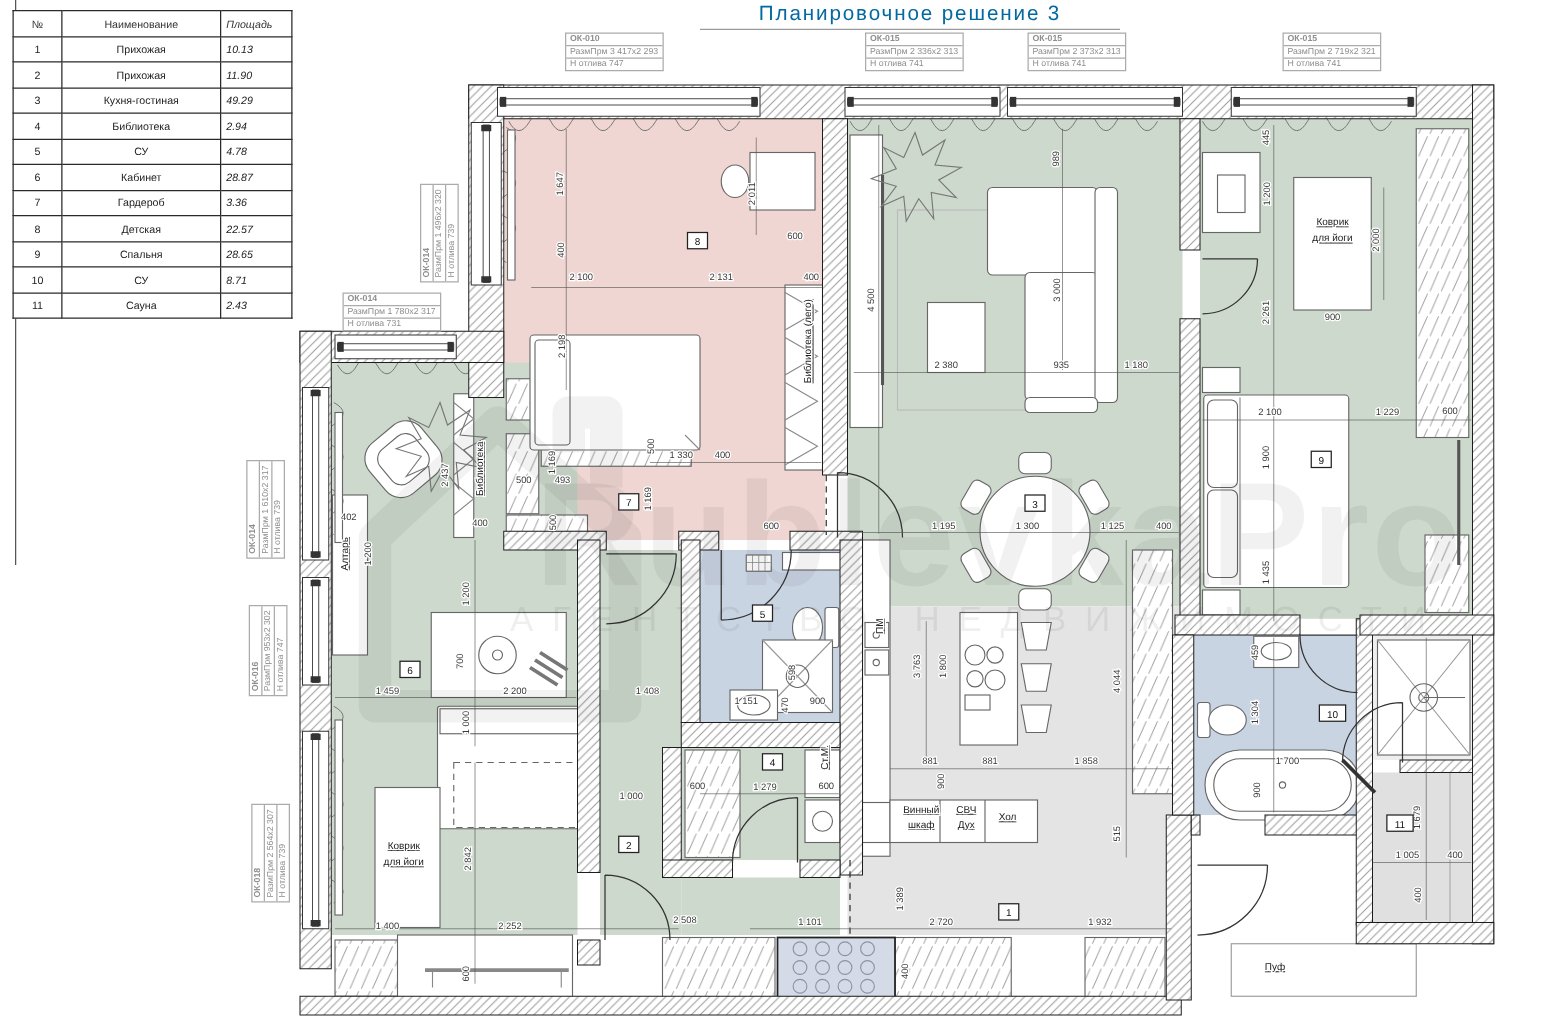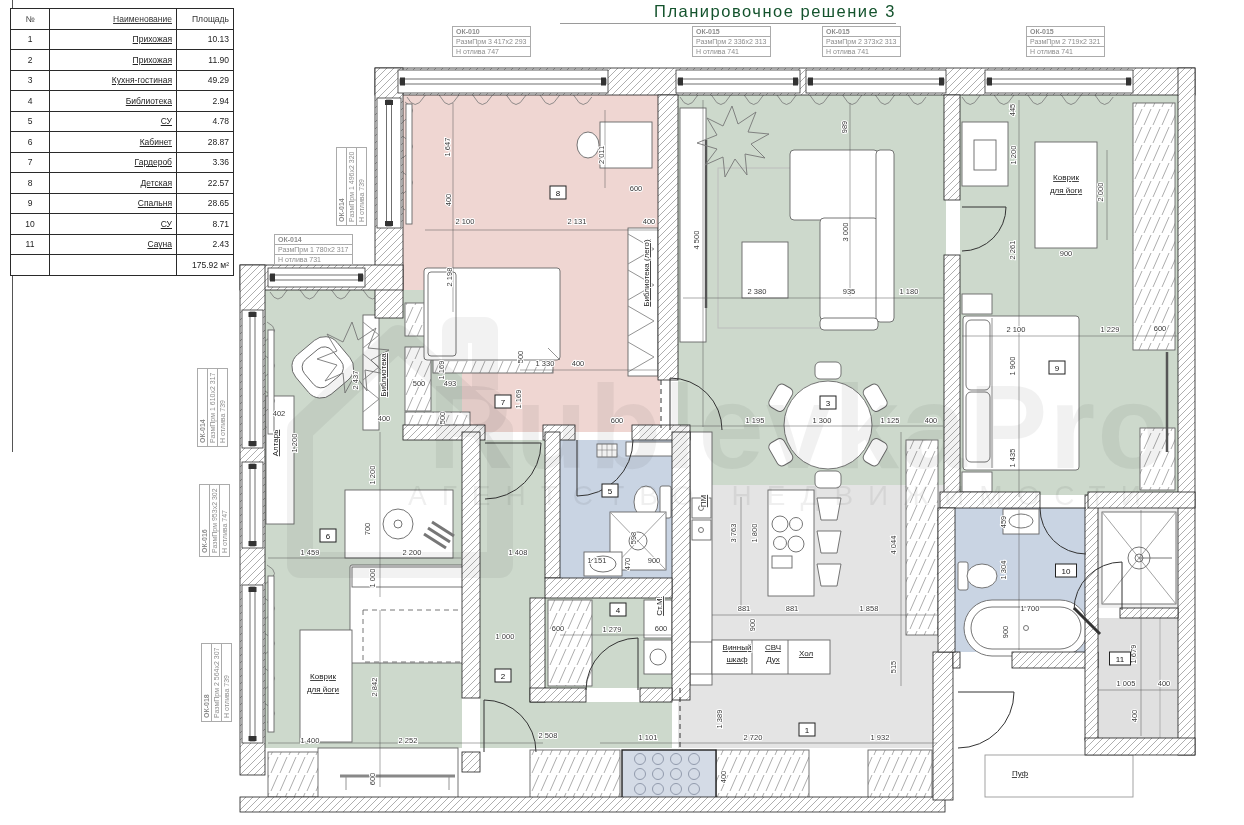--- a/index.html
+++ b/index.html
@@ -1,28 +1,28 @@
 <!DOCTYPE html>
 <html><head>
 <meta charset="utf-8">
 <style>
   html,body{margin:0;padding:0;}
   body{width:1244px;height:825px;position:relative;background:#fff;
        font-family:"Liberation Sans",sans-serif;overflow:hidden;}
   .sheet-line{position:absolute;left:12px;top:0;width:1px;height:452px;background:#555;}
-  .title{position:absolute;left:560px;top:2px;width:336px;text-align:right;
-         font-size:16.5px;color:#14532d;letter-spacing:1.5px;border-bottom:1.2px solid #9a9a9a;
+  .title{position:absolute;left:560px;top:2px;width:336px;text-align:center;
+         font-size:16.5px;color:#0369a1;letter-spacing:1.5px;border-bottom:1.2px solid #9a9a9a;
          padding-bottom:2px;}
   table.rooms{position:absolute;left:10px;top:8px;border-collapse:collapse;font-size:8.5px;
          color:#222;background:#fff;}
   table.rooms th,table.rooms td{border:1px solid #2a2a2a;padding:0 4px;height:19.5px;font-weight:normal;}
   table.rooms th{color:#333;}
   .c-num{width:30px;text-align:center;}
-  .c-name{width:118px;text-align:right;text-decoration:underline;}
-  .c-area{width:48px;text-align:right;}
+  .c-name{width:118px;text-align:center;}
+  .c-area{width:48px;text-align:left;font-style:italic;}
   #plan{position:absolute;left:0;top:0;}
   .callout{position:absolute;font-size:7px;color:#8e8e8e;border:1px solid #ababab;
            background:rgba(255,255,255,.92);line-height:1.3;width:max-content;z-index:5;}
   .callout.vert{transform:rotate(-90deg);transform-origin:0 0;}
   .co-id{font-weight:bold;border-bottom:1px solid #ababab;padding:0 3px;}
   .co-row{border-bottom:1px solid #ababab;padding:0 3px;white-space:nowrap;}
   .co-row:last-child{border-bottom:none;}
 </style>
 </head>
 <body>
@@ -86,25 +86,20 @@
       </tr>
       <tr>
         <td class="c-num">10</td>
         <td class="c-name">СУ</td>
         <td class="c-area">8.71</td>
       </tr>
       <tr>
         <td class="c-num">11</td>
         <td class="c-name">Сауна</td>
         <td class="c-area">2.43</td>
-      </tr>
-      <tr>
-        <td class="c-num"></td>
-        <td class="c-name"></td>
-        <td class="c-area">175.92 м²</td>
       </tr>
     </tbody>
 </table>
 
 <div id="callouts">
     <div class="callout" style="left: 452px; top: 26px;">
       <div class="co-id">ОК-010</div>
       <div class="co-row">РазмПрм  3 417х2 293</div>
       <div class="co-row">Н отлива  747</div>
     </div>

